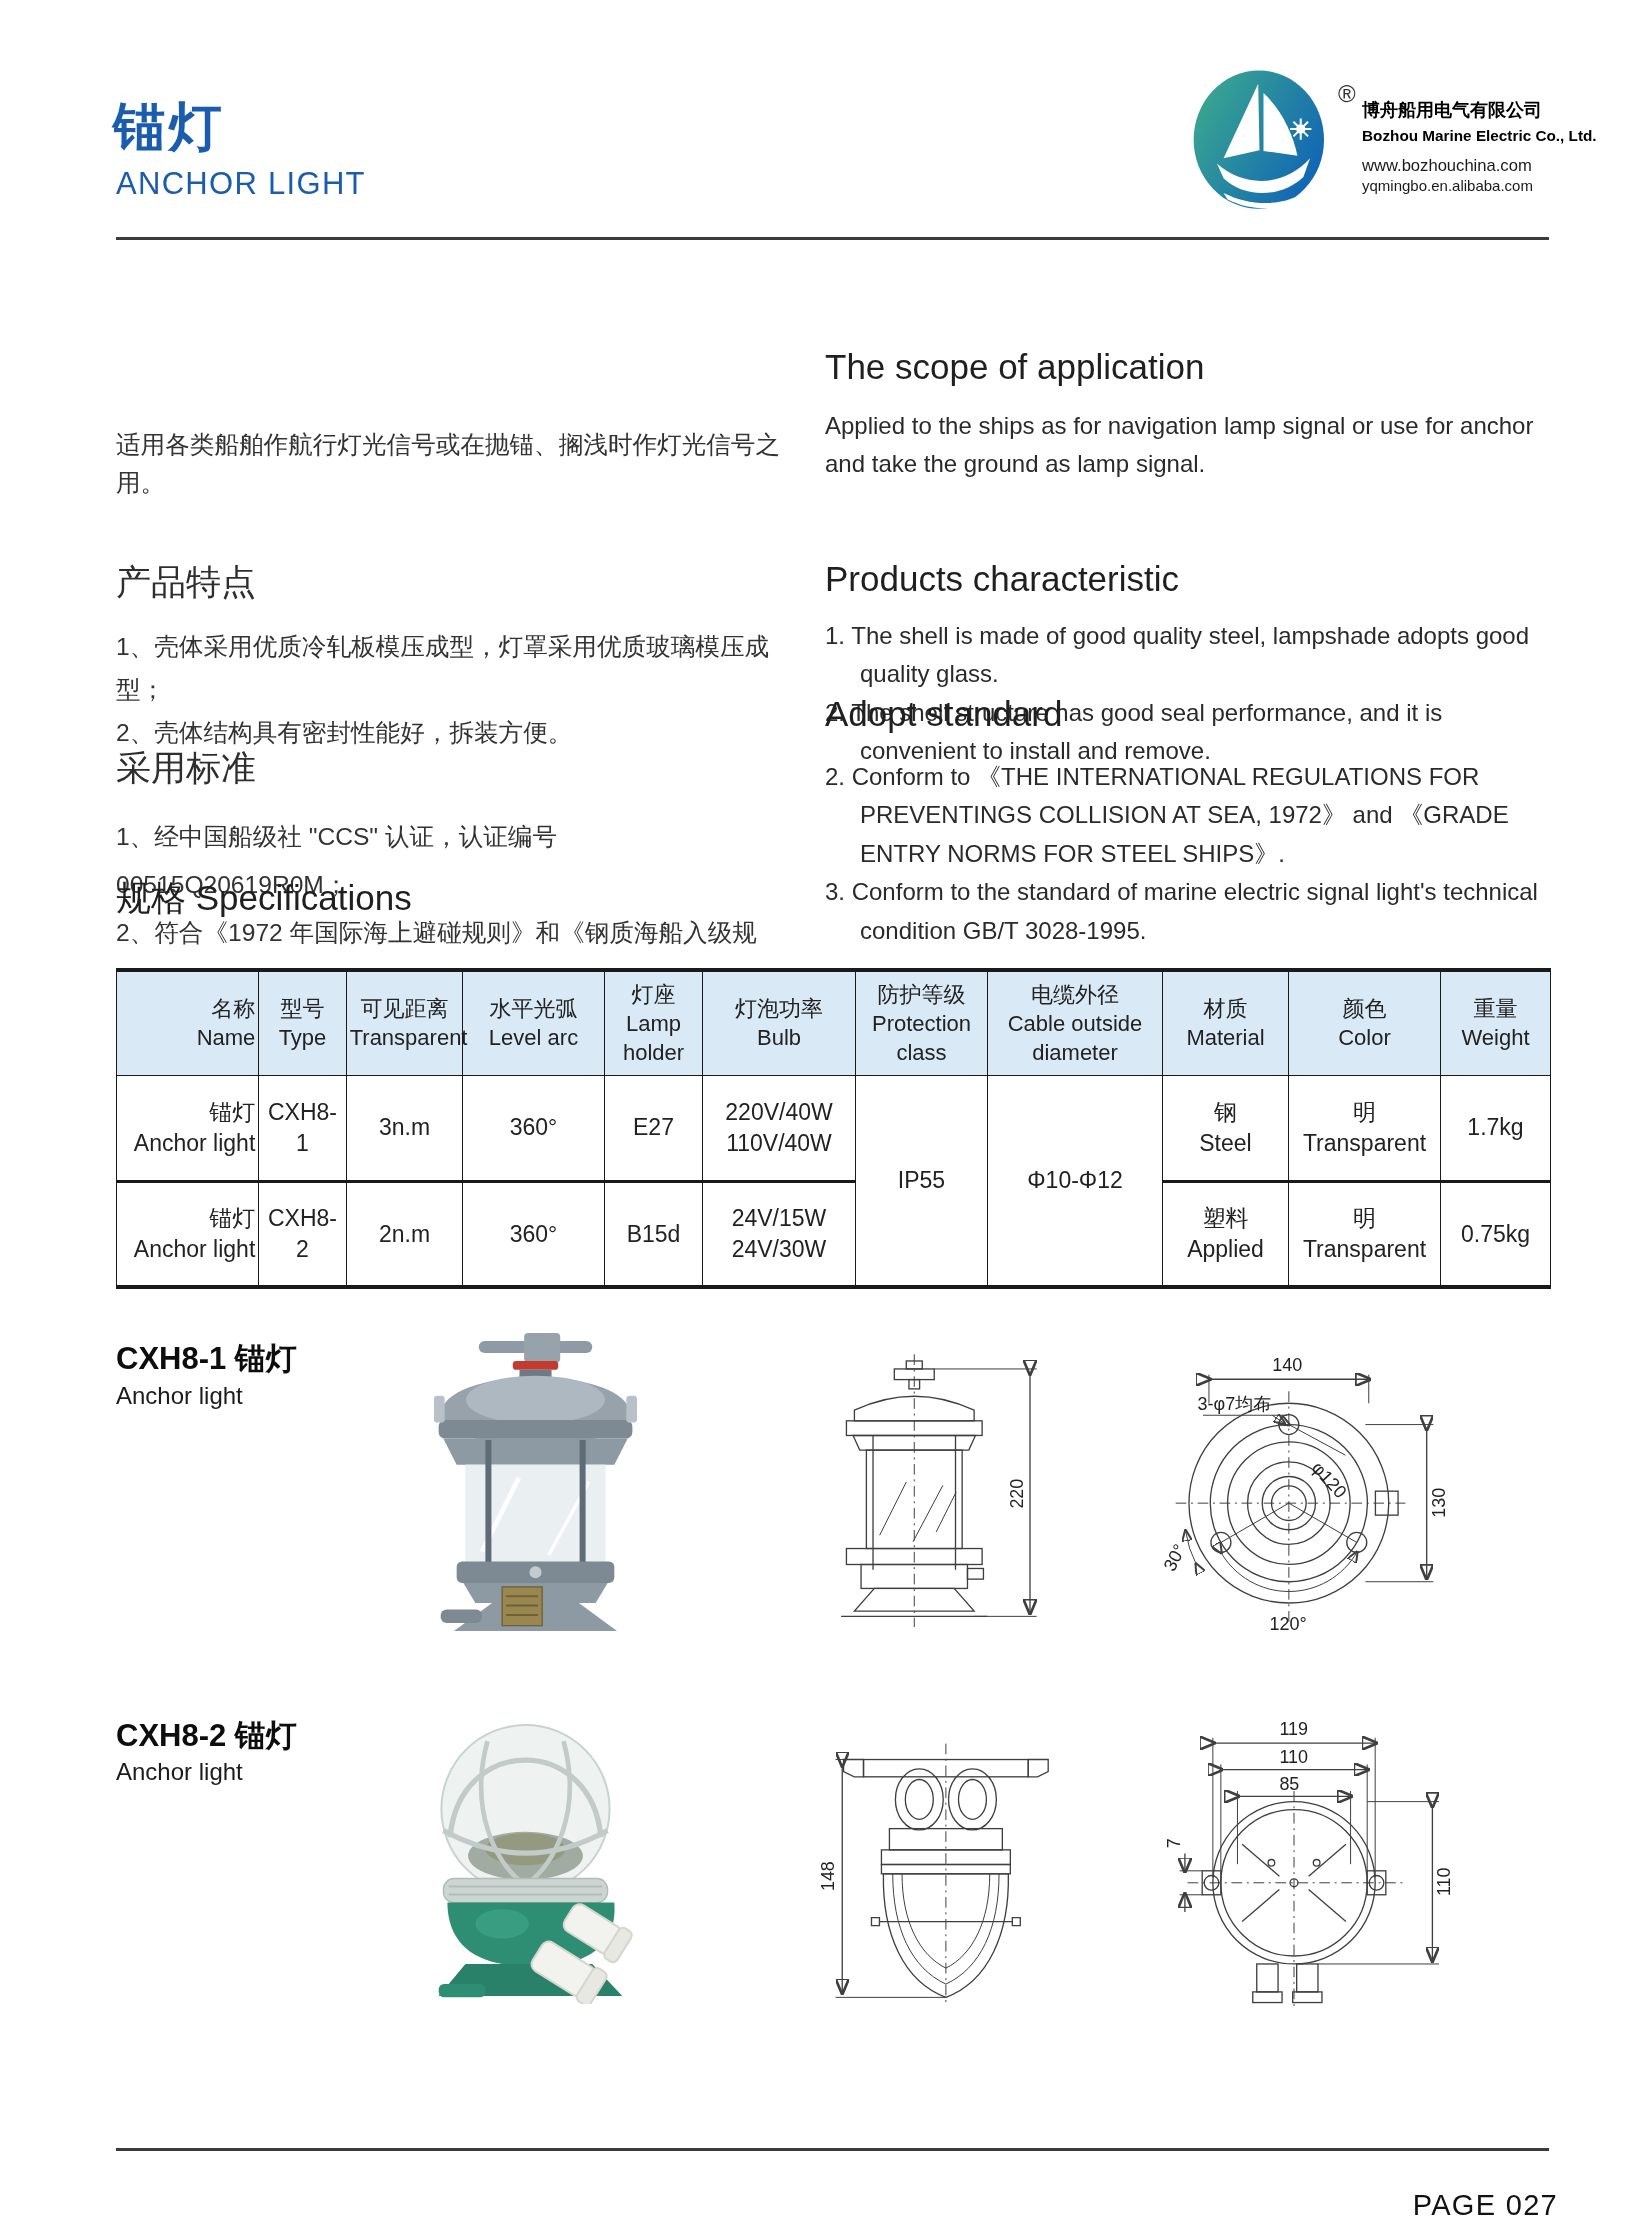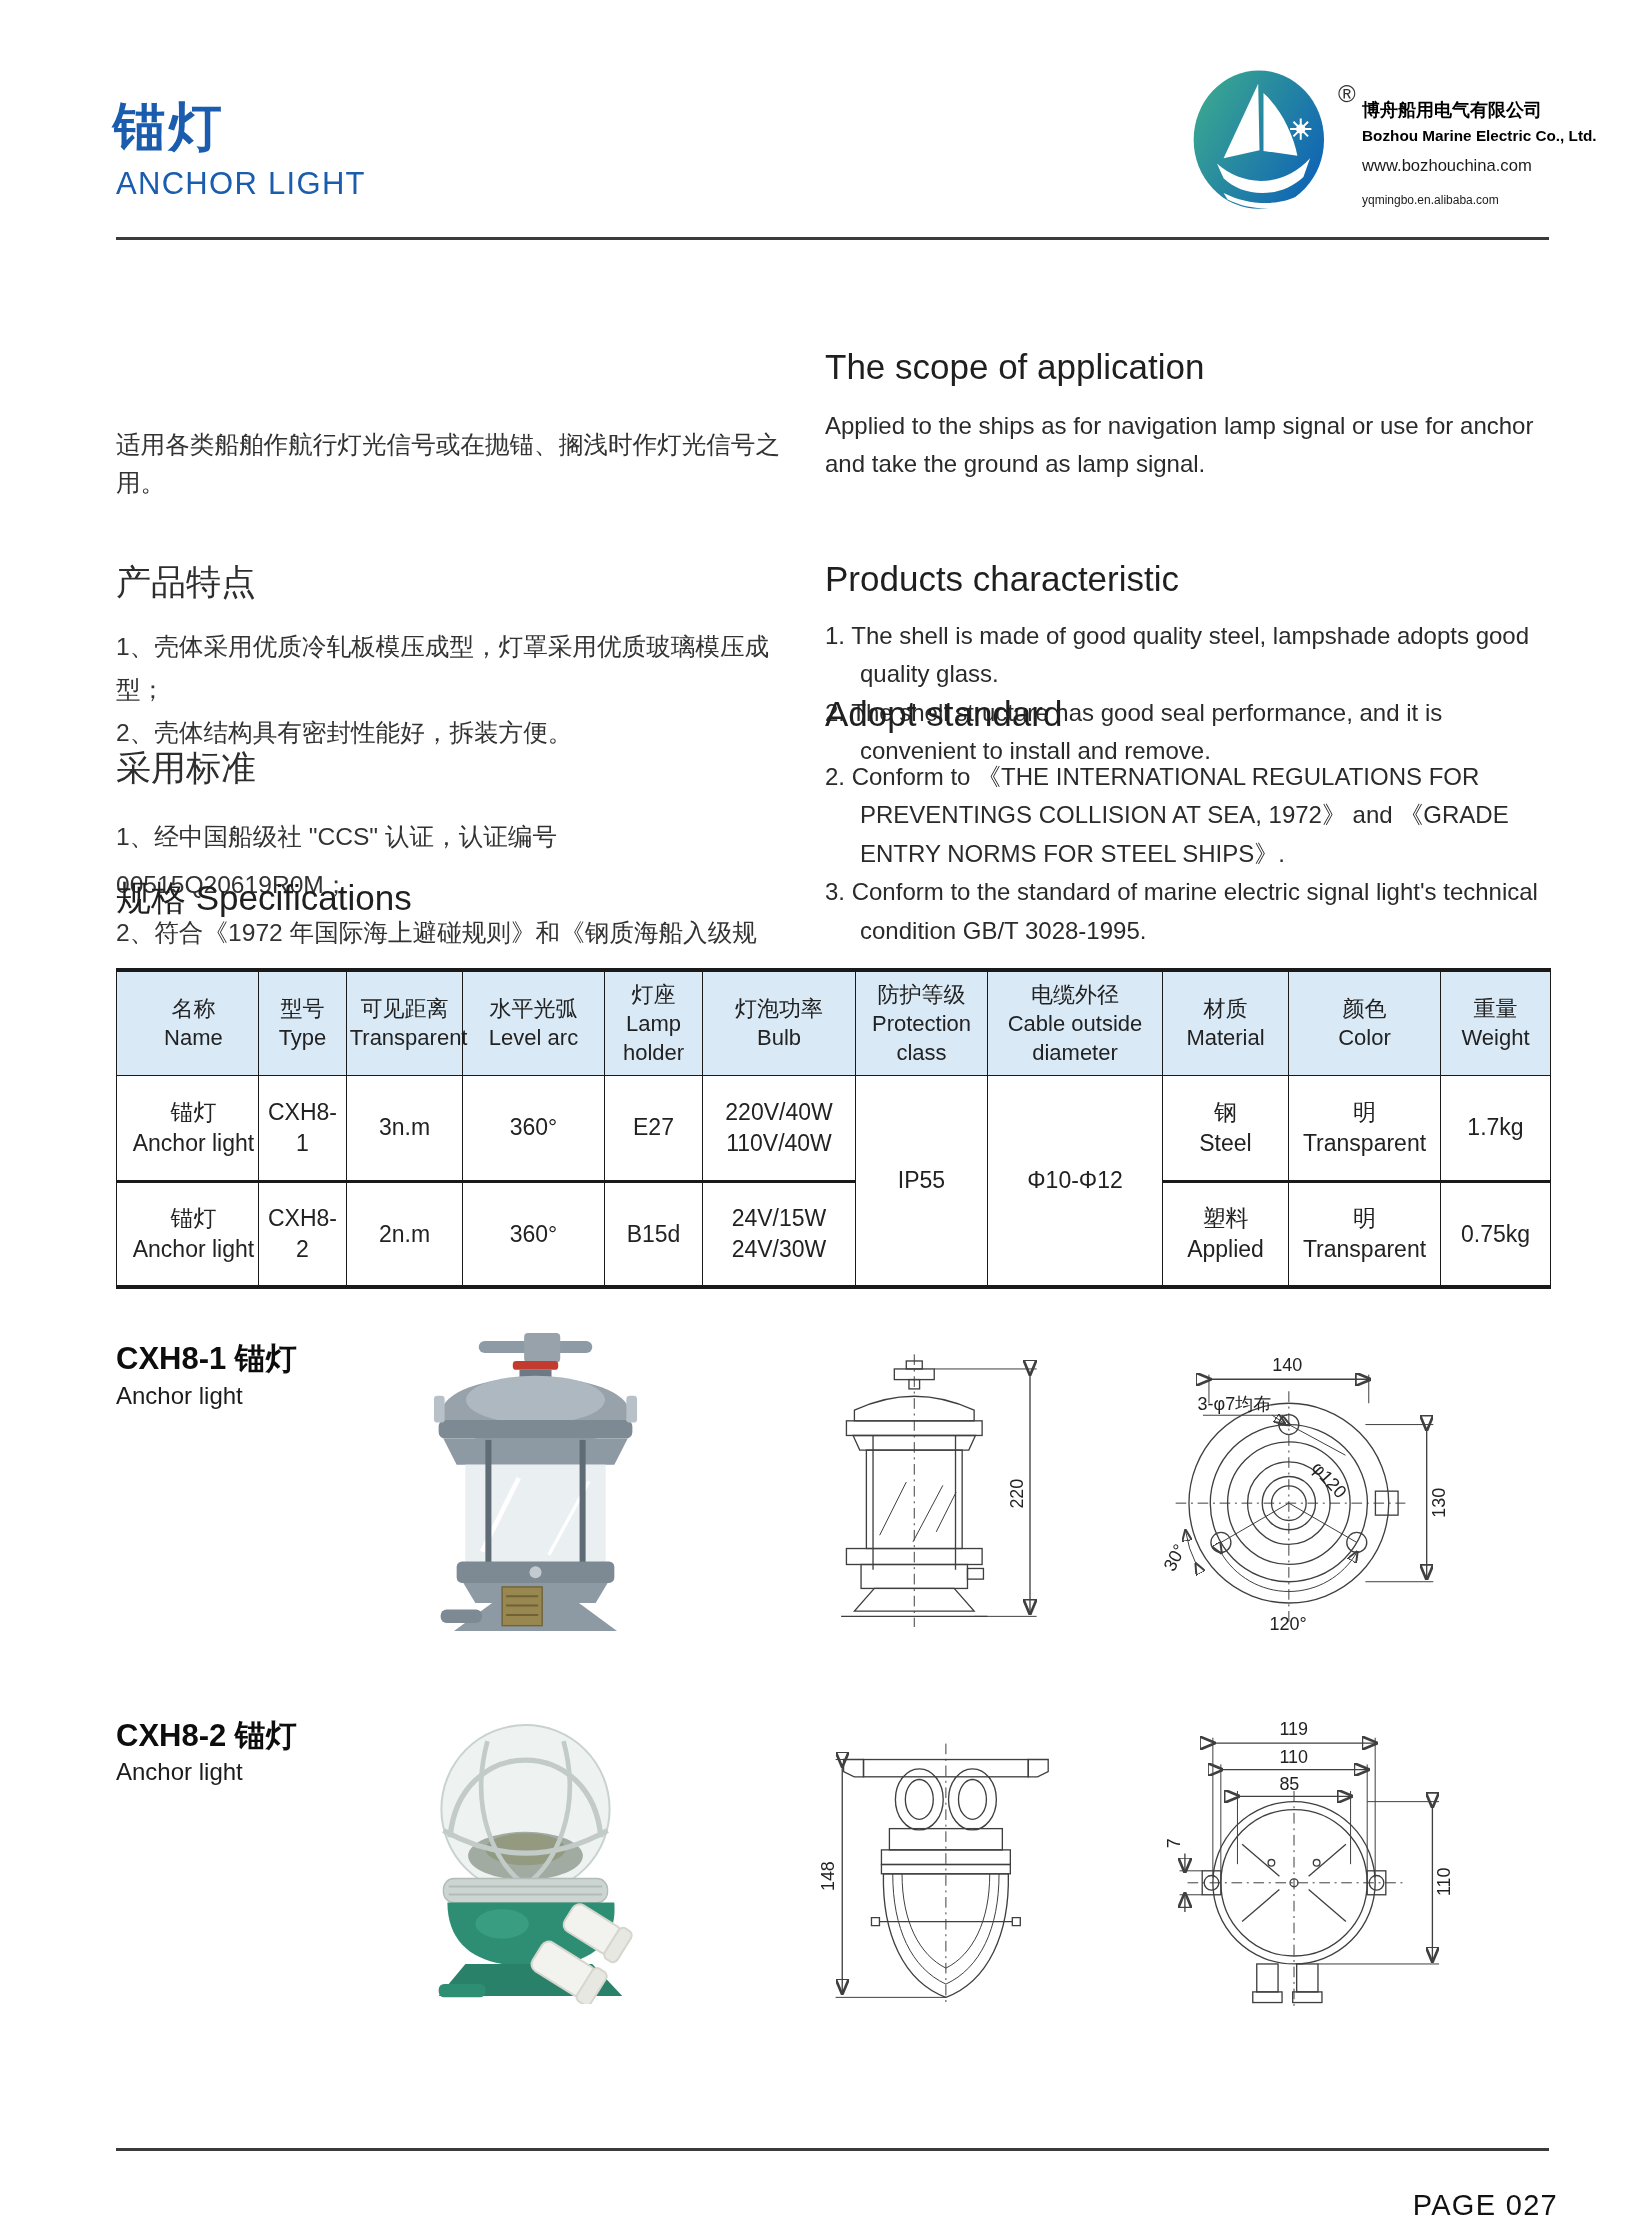--- a/index.html
+++ b/index.html
@@ -9,21 +9,21 @@
 
   
   .title-cn{left:113px;top:92px;font-size:53px;font-weight:600;color:#1a5cad;letter-spacing:2.7px;}
   .title-en{left:116px;top:166px;font-size:31px;font-weight:500;color:#1a5cad;letter-spacing:1.3px;}
   .logo-svg{left:1189px;top:65px;width:145px;height:148px;}
   .logo-reg{left:1338px;top:80px;font-size:24px;color:#333;}
   .logo-text{left:1362px;top:98px;width:213px;}
   .logo-text .l1{font-size:18px;font-weight:bold;color:#000;white-space:nowrap;}
   .logo-text .l2{font-size:15.3px;font-weight:bold;color:#000;margin-top:5.3px;white-space:nowrap;}
   .logo-text .l3{font-size:16.6px;color:#1a1a1a;margin-top:10.6px;white-space:nowrap;}
-  .logo-text .l4{font-size:12px;color:#1a1a1a;margin-top:17px;white-space:nowrap;}
+  .logo-text .l4{font-size:15px;color:#1a1a1a;margin-top:1px;white-space:nowrap;}
   .divider{left:116px;width:1433px;height:3.3px;background:#3b3b3b;}
   .divider-top{top:237px;}
   .divider-bottom{top:2148px;}
 
   
   .col-left{left:116px;width:672px;}
   .col-right{left:825px;width:732px;}
   .sec-title-cn{font-size:35px;color:#2e2e2e;font-weight:400;}
   .sec-title-en{font-size:35px;color:#1f1f1f;font-weight:400;}
   .body-cn{font-size:24.6px;color:#333;line-height:1.55;}
@@ -47,21 +47,21 @@
   .spec-title{left:116px;top:875px;font-size:35px;color:#1f1f1f;font-weight:400;}
   table.specs{left:116px;top:968px;width:1433px;position:absolute;border-collapse:collapse;table-layout:fixed;
               border-top:4px solid #1a1a1a;border-bottom:4px solid #1a1a1a;}
   table.specs th,table.specs td{border:1.3px solid #1a1a1a;vertical-align:middle;text-align:center;
               font-weight:400;padding:4px 2.7px;}
   table.specs thead tr{height:105px;}
   table.specs tbody tr{height:106px;}
   table.specs th{background:#d9e9f6;font-size:22px;line-height:1.32;color:#222;}
   table.specs td{font-size:23px;line-height:1.32;color:#222;background:#fff;}
   table.specs .cell-2l span{display:block;}
-  table.specs th.first,table.specs td.first{text-align:center;padding-left:14.6px;}
+  table.specs th.first,table.specs td.first{text-align:right;padding-left:14.6px;}
   table.specs tr.r2 td{border-top:3.3px solid #1a1a1a;}
 
   
   .prod-title{font-size:31px;font-weight:bold;color:#0d0d0d;}
   .prod-sub{font-size:24px;color:#1c1c1c;}
   .p1-title{left:116px;top:1338px;}
   .p1-sub{left:116px;top:1382px;}
   .p2-title{left:116px;top:1715px;}
   .p2-sub{left:116px;top:1758px;}
   .photo1{left:400px;top:1321px;width:271px;height:314px;}

